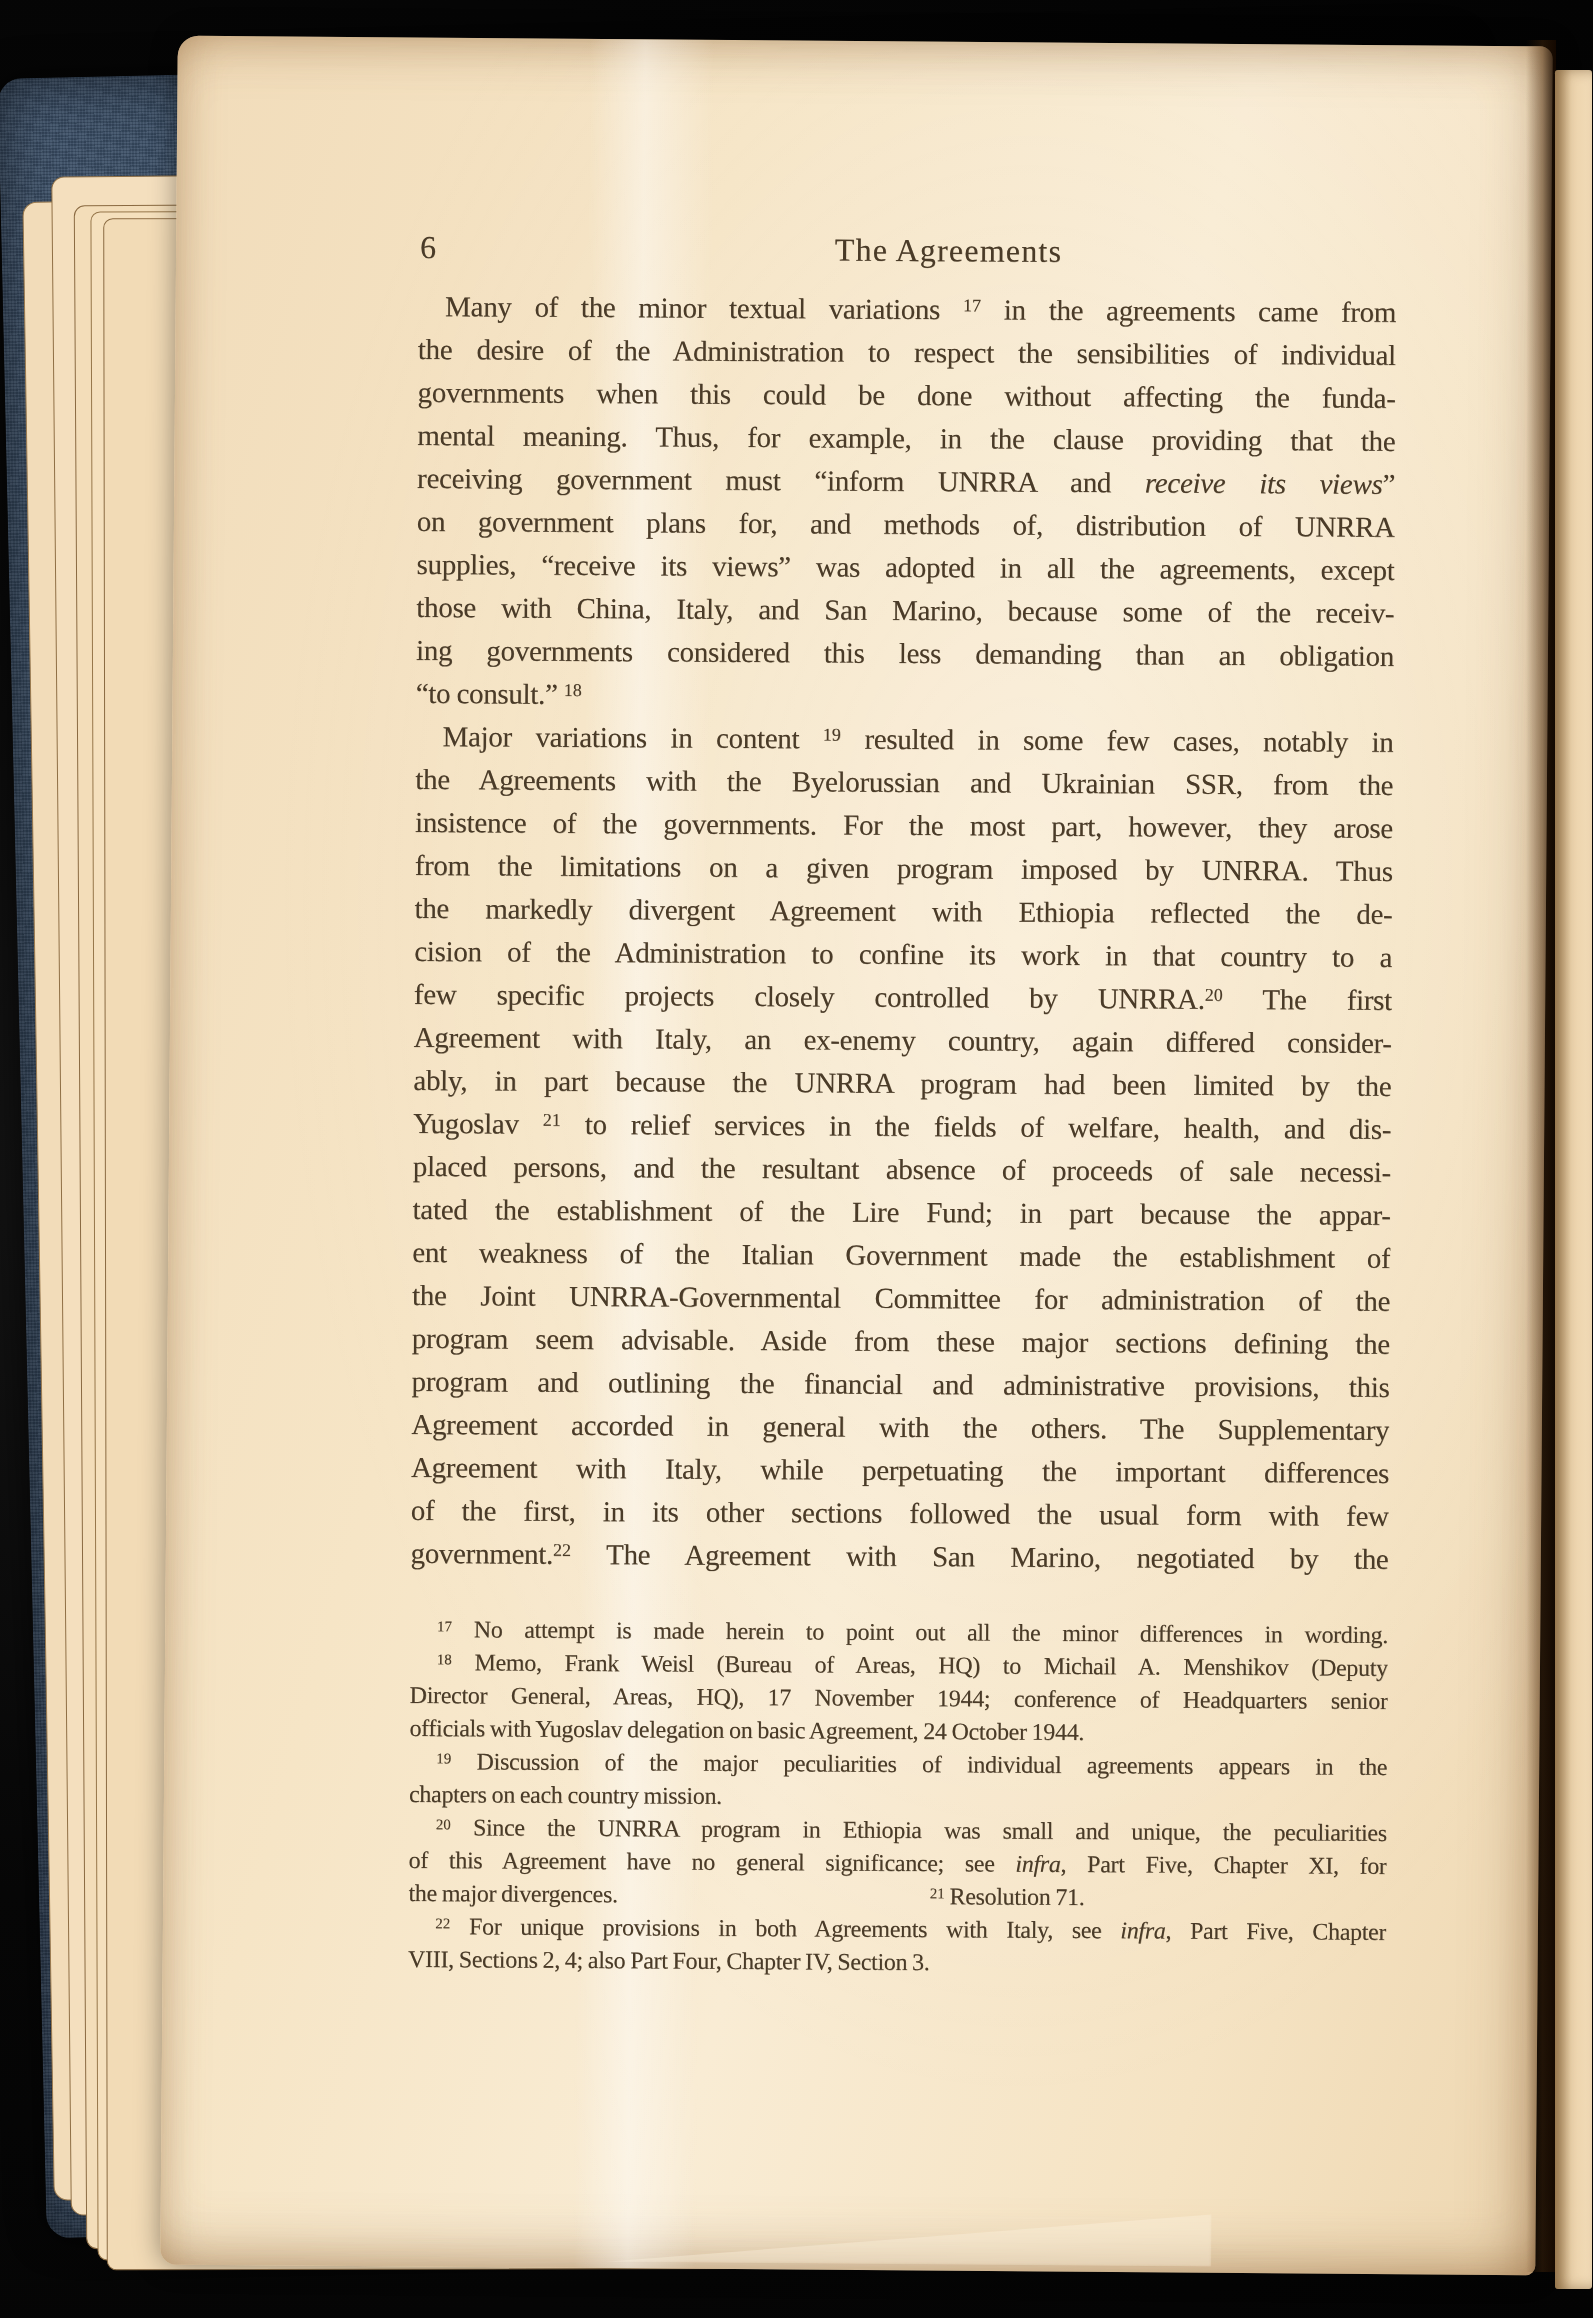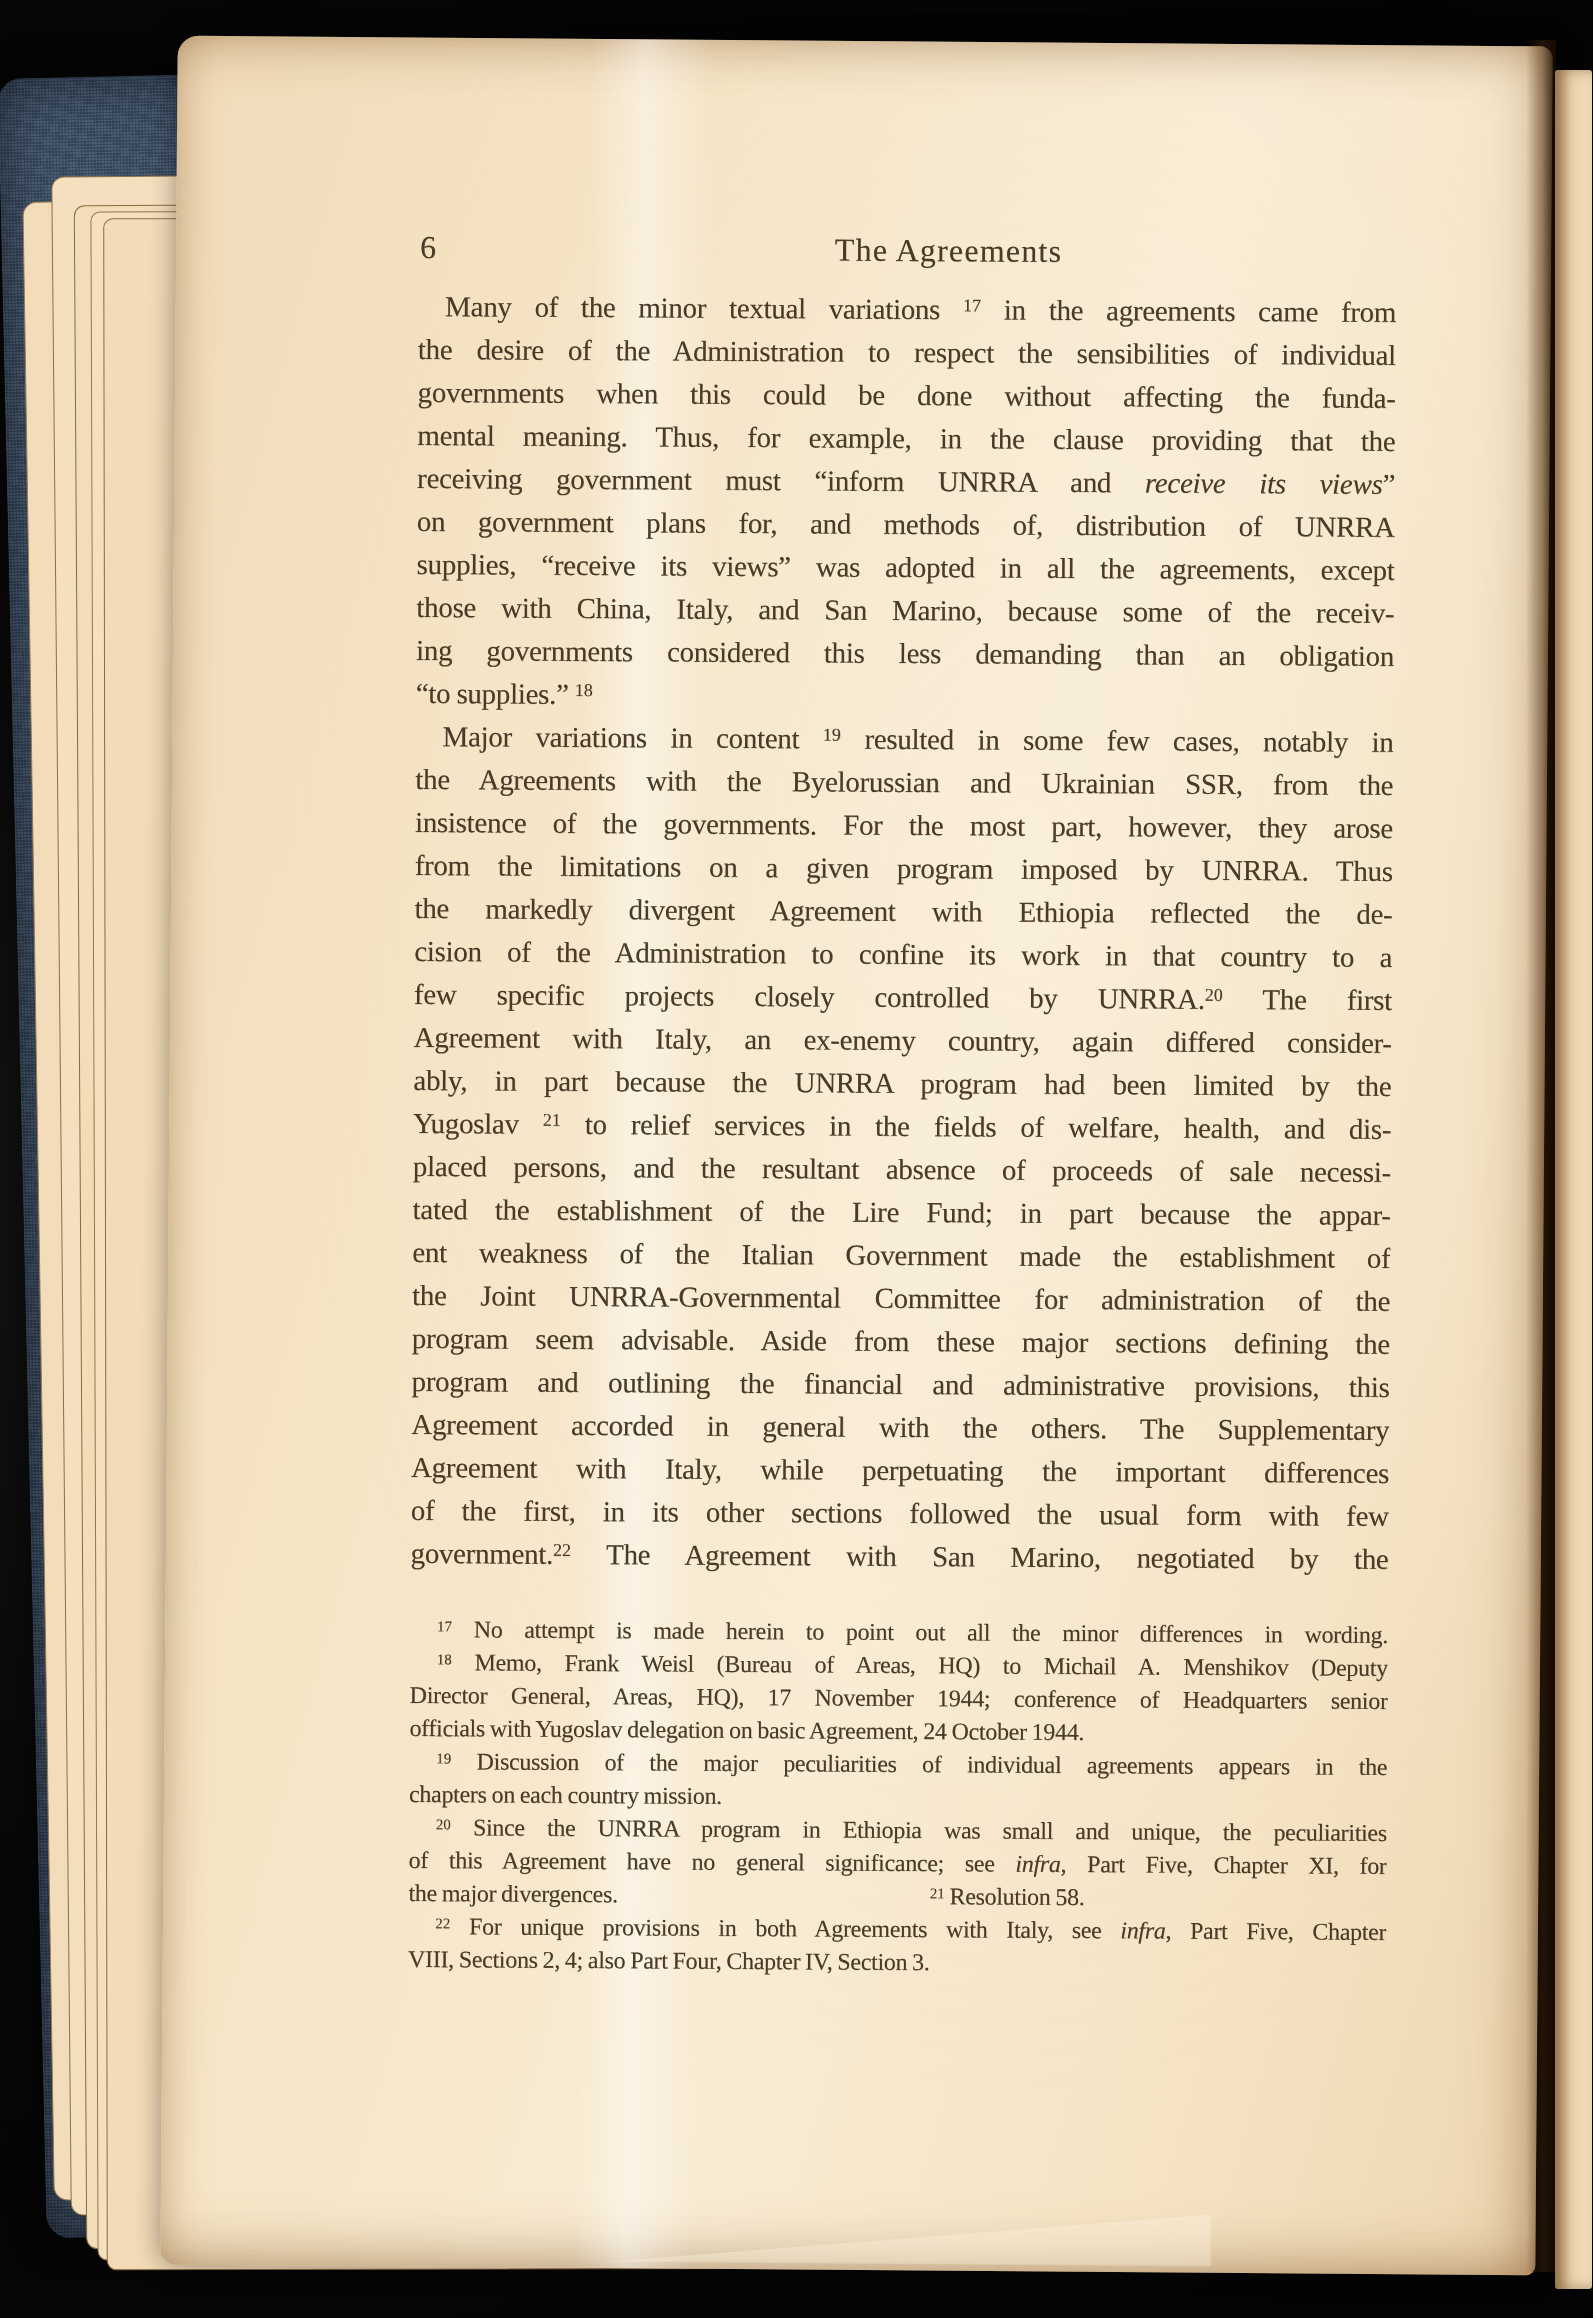--- a/index.html
+++ b/index.html
@@ -106,21 +106,21 @@
         <div>
           <div class="bline line just ind"><span>Many of the minor textual variations </span><span class="sup">17</span><span> in the agreements came from</span></div>
           <div class="bline line just"><span>the desire of the Administration to respect the sensibilities of individual</span></div>
           <div class="bline line just"><span>governments when this could be done without affecting the funda-</span></div>
           <div class="bline line just"><span>mental meaning. Thus, for example, in the clause providing that the</span></div>
           <div class="bline line just"><span>receiving government must “inform UNRRA and </span><span class="it">receive its views</span><span>”</span></div>
           <div class="bline line just"><span>on government plans for, and methods of, distribution of UNRRA</span></div>
           <div class="bline line just"><span>supplies, “receive its views” was adopted in all the agreements, except</span></div>
           <div class="bline line just"><span>those with China, Italy, and San Marino, because some of the receiv-</span></div>
           <div class="bline line just"><span>ing governments considered this less demanding than an obligation</span></div>
-          <div class="bline line"><span>“to supplies.” </span><span class="sup">18</span></div>
+          <div class="bline line"><span>“to consult.” </span><span class="sup">18</span></div>
         </div>
         <div>
           <div class="bline line just ind"><span>Major variations in content </span><span class="sup">19</span><span> resulted in some few cases, notably in</span></div>
           <div class="bline line just"><span>the Agreements with the Byelorussian and Ukrainian SSR, from the</span></div>
           <div class="bline line just"><span>insistence of the governments. For the most part, however, they arose</span></div>
           <div class="bline line just"><span>from the limitations on a given program imposed by UNRRA. Thus</span></div>
           <div class="bline line just"><span>the markedly divergent Agreement with Ethiopia reflected the de-</span></div>
           <div class="bline line just"><span>cision of the Administration to confine its work in that country to a</span></div>
           <div class="bline line just"><span>few specific projects closely controlled by UNRRA.</span><span class="sup">20</span><span> The first</span></div>
           <div class="bline line just"><span>Agreement with Italy, an ex-enemy country, again differed consider-</span></div>
@@ -147,21 +147,21 @@
           <div class="fline line just"><span>Director General, Areas, HQ), 17 November 1944; conference of Headquarters senior</span></div>
           <div class="fline line"><span>officials with Yugoslav delegation on basic Agreement, 24 October 1944.</span></div>
         </div>
         <div>
           <div class="fline line just ind"><span class="sup">19</span><span> Discussion of the major peculiarities of individual agreements appears in the</span></div>
           <div class="fline line"><span>chapters on each country mission.</span></div>
         </div>
         <div>
           <div class="fline line just ind"><span class="sup">20</span><span> Since the UNRRA program in Ethiopia was small and unique, the peculiarities</span></div>
           <div class="fline line just"><span>of this Agreement have no general significance; see </span><span class="it">infra</span><span>, Part Five, Chapter XI, for</span></div>
-          <div class="fline line"><span>the major divergences.</span><span class="gap" style="width: 13em;"></span><span class="sup">21</span><span> Resolution 58.</span></div>
+          <div class="fline line"><span>the major divergences.</span><span class="gap" style="width: 13em;"></span><span class="sup">21</span><span> Resolution 71.</span></div>
         </div>
         <div>
           <div class="fline line just ind"><span class="sup">22</span><span> For unique provisions in both Agreements with Italy, see </span><span class="it">infra</span><span>, Part Five, Chapter</span></div>
           <div class="fline line"><span>VIII, Sections 2, 4; also Part Four, Chapter IV, Section 3.</span></div>
         </div>
       </div>
   </div>
 
 </div>
 

